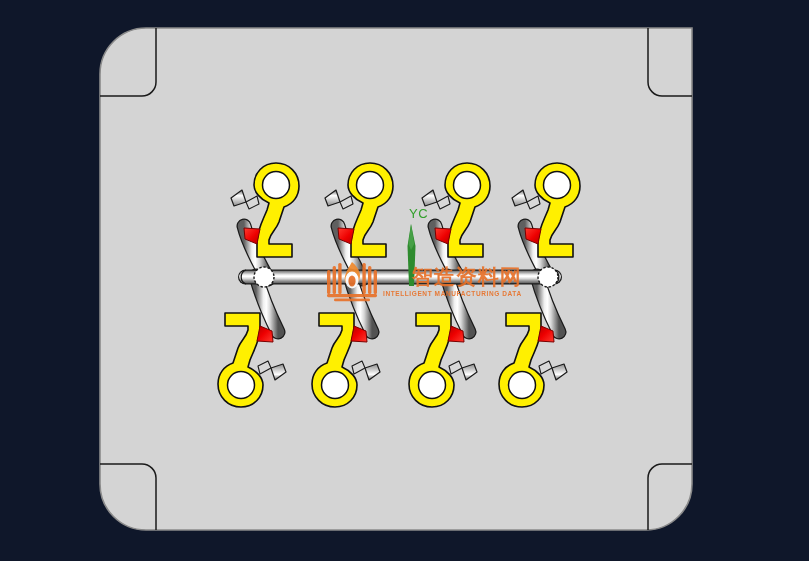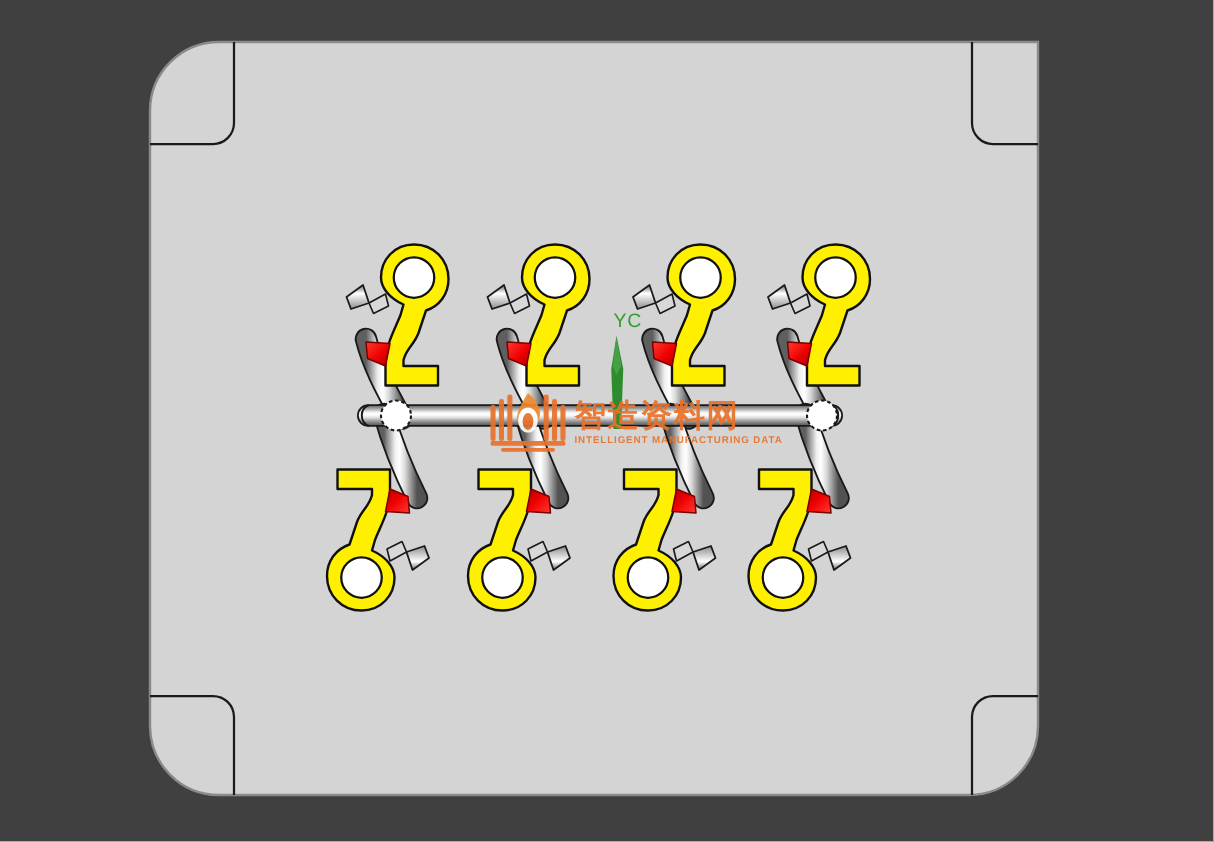--- a/index.html
+++ b/index.html
@@ -3,32 +3,33 @@
 <meta charset="utf-8">
 <style>
   html,body{margin:0;padding:0;background:#ffffff;}
   body{
     width:809px;height:561px;overflow:hidden;
     font-family:"Liberation Sans", sans-serif;
     position:relative;
   }
   #stage{
     position:absolute;left:0;top:0;width:809px;height:561px;
-    background:#404040;
+    background:#0f172a;
   }
   #cadsvg{position:absolute;left:0;top:0;width:809px;height:561px;display:block;}
 
   
   #watermark{
     position:absolute;
     left:325px;top:258px;
     width:170px;height:48px;
     display:flex;align-items:center;
     pointer-events:none;
     opacity:.92;
+    text-align:right;
   }
   #wm-logo{
     width:54px;height:44px;flex:0 0 auto;position:relative;margin-right:4px;
   }
   #wm-text{
     display:flex;flex-direction:column;justify-content:center;
     line-height:1;
   }
   #wm-cn{
     font-size:21px;font-weight:bold;color:#E8722A;

